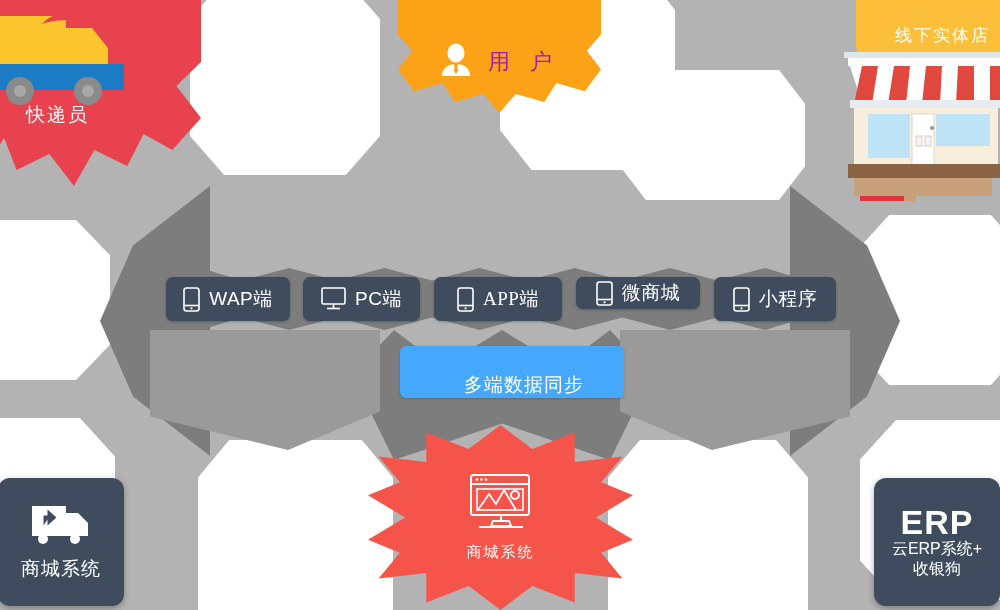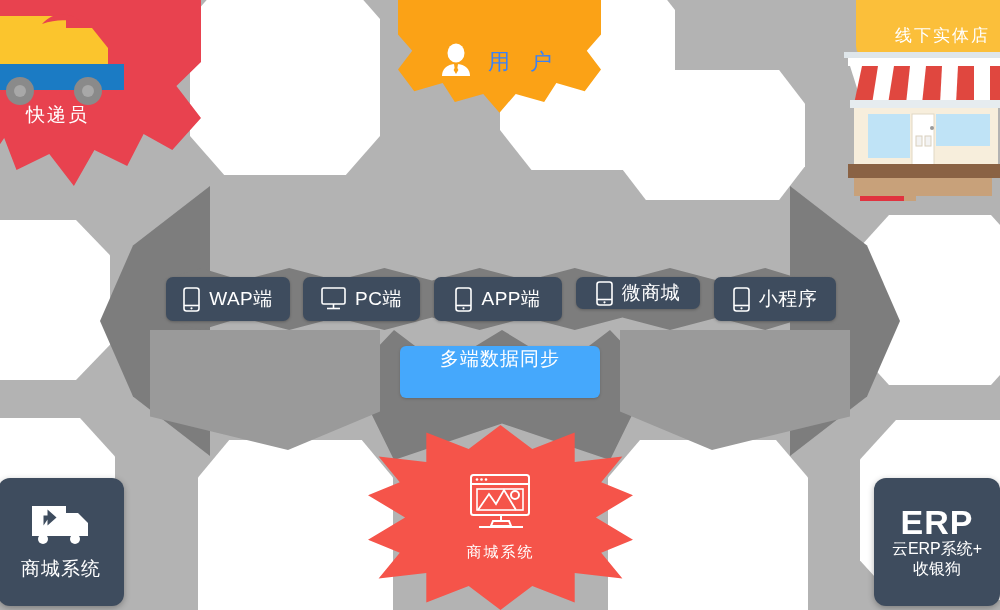--- a/index.html
+++ b/index.html
@@ -28,23 +28,24 @@
     color:#ffffff;
     box-shadow:0 1px 3px rgba(0,0,0,.25);
   }
   .chip .label{font-size:19px;letter-spacing:.5px;white-space:nowrap;}
   .chip svg{display:block;}
 
   .sync-btn{
     position:absolute;
     background:#45a8fc;
     border-radius:6px;
-    display:flex;align-items:flex-start;justify-content:center;
+    display:flex;align-items:flex-end;justify-content:center;
     color:#ffffff;font-size:19px;letter-spacing:1px;
     box-shadow:0 1px 3px rgba(0,0,0,.18);
+    padding-left:24px;
   }
 
   
   .corner-card{
     position:absolute;
     background:#3e4c5e;
     border-radius:12px;
     display:flex;flex-direction:column;align-items:center;justify-content:center;
     color:#fff;
     box-shadow:0 2px 6px rgba(0,0,0,.3);
@@ -85,21 +86,21 @@
   .user-banner .ub-bg{
     position:absolute;inset:0;background:#fba216;
     clip-path:polygon(
       0% 0%, 100% 0%, 100% 30%, 93% 42%, 100% 56%,
       92% 72%, 78% 66%, 72% 80%, 58% 74%, 50% 88%,
       42% 74%, 28% 80%, 22% 66%, 8% 72%, 0% 56%,
       7% 42%, 0% 30%);
     z-index:1;
   }
   .user-banner .ub-icon,.user-banner .ub-text{position:relative;z-index:2;}
-  .user-banner .ub-text{color:#3b82f6;font-size:22px;letter-spacing:7px;}
+  .user-banner .ub-text{color:#a21caf;font-size:22px;letter-spacing:7px;}
 
   
   .courier{position:absolute;}
   .courier .c-bg{
     position:absolute;inset:0;background:#e8424f;
     clip-path:polygon(
       0% 0%, 100% 0%, 100% 34%, 88% 46%, 100% 62%,
       86% 78%, 72% 70%, 64% 86%, 48% 78%, 38% 96%,
       26% 80%, 10% 88%, 4% 72%, 0% 78%);
     z-index:1;
@@ -235,21 +236,21 @@
     <span>
       <svg width="17" height="25" viewBox="0 0 17 25" fill="none" stroke="#fff" stroke-width="1.6">
         <rect x="1" y="1" width="15" height="23" rx="2.5"></rect>
         <line x1="1" y1="18.5" x2="16" y2="18.5"></line>
         <circle cx="8.5" cy="21.3" r="1.1" fill="#fff" stroke="none"></circle>
       </svg>
     </span>
     <span class="label">WAP端</span>
   </div>
 
-  <div class="chip" style="left:434px;top:277px;width:128px;height:44px;">
+  <div class="chip" style="left:434px;top:277px;width:128px;height:44px;font-family:Liberation Serif, serif;">
     <span>
       <svg width="17" height="25" viewBox="0 0 17 25" fill="none" stroke="#fff" stroke-width="1.6">
         <rect x="1" y="1" width="15" height="23" rx="2.5"></rect>
         <line x1="1" y1="18.5" x2="16" y2="18.5"></line>
         <circle cx="8.5" cy="21.3" r="1.1" fill="#fff" stroke="none"></circle>
       </svg>
     </span>
     <span class="label">APP端</span>
   </div>
 

